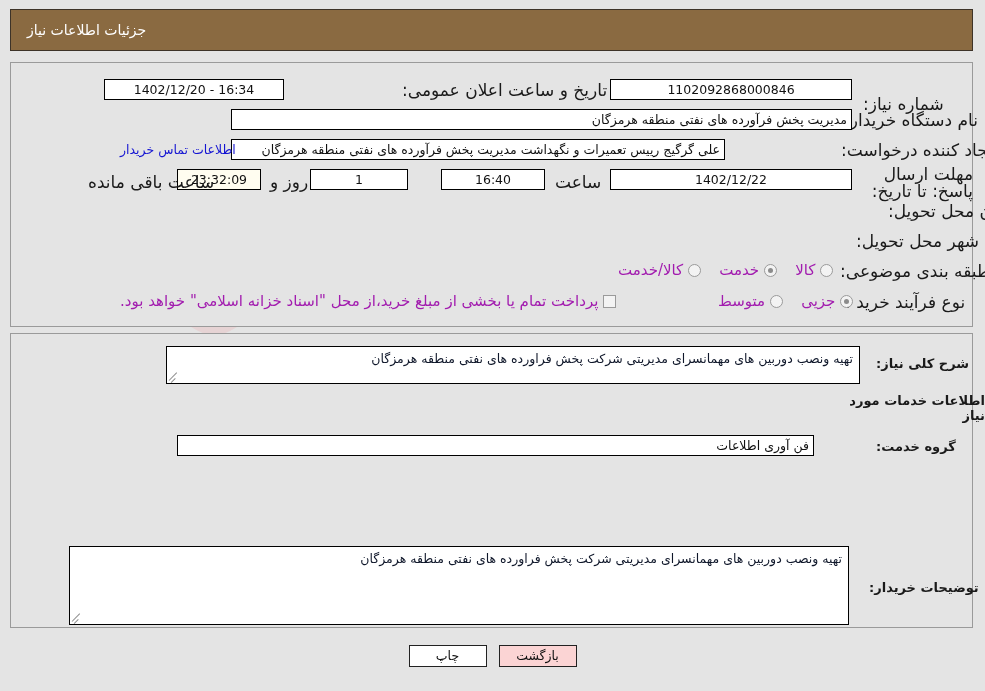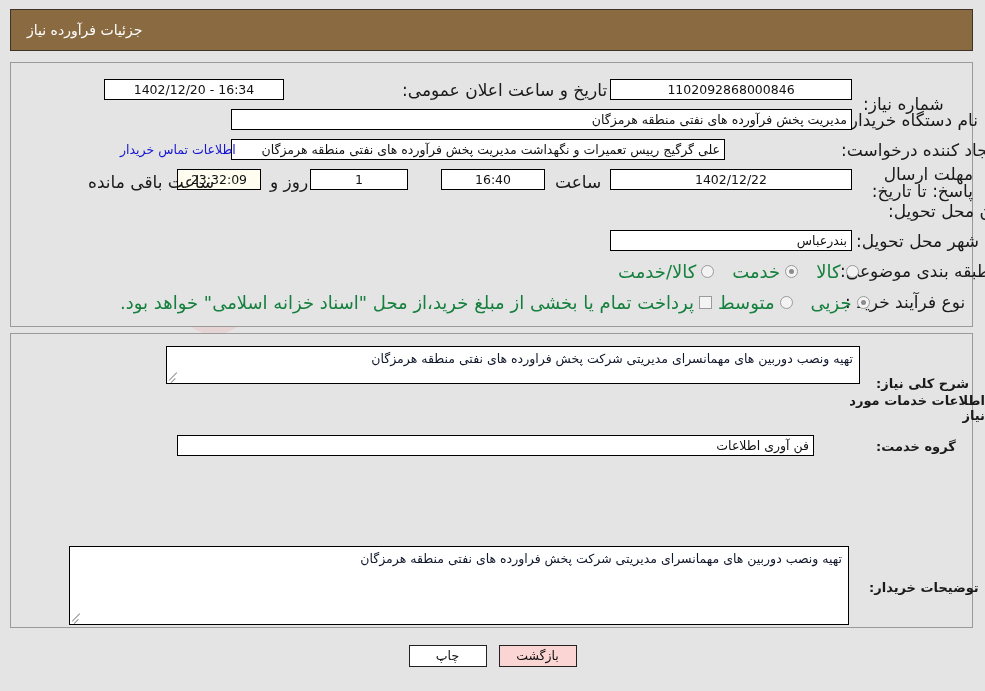--- a/index.html
+++ b/index.html
@@ -144,22 +144,22 @@
     height: 13px;
     border: 1px solid #9a9a9a;
     background: #f3f3f3;
     box-sizing: border-box;
     vertical-align: middle;
   }
   .opt {
     display: inline-flex;
     align-items: center;
     gap: 5px;
-    font-size: 18px;
-    color: #15803d;
+    font-size: 15px;
+    color: #a21caf;
     margin-left: 18px;
   }
 
   
   .ta {
     position: absolute;
     box-sizing: border-box;
     border: 1px solid #000;
     background: #fff;
     font-size: 12.5px;
@@ -249,21 +249,21 @@
 
   <div id="watermark">
     <svg class="wm-shield" viewBox="0 0 120 132">
       <path d="M60 4 L112 24 L112 70 Q112 108 60 128 Q8 108 8 70 L8 24 Z" fill="none" stroke="#e9c6c8" stroke-width="11"></path>
       <path d="M42 44 L64 44 L42 88 L64 88" fill="none" stroke="#e9c6c8" stroke-width="10"></path>
     </svg>
     <div class="wm-text"><span>AriaTender</span><span class="accent">.net</span></div>
   </div>
 
   <div id="titlebar">
-    <span class="title">جزئیات فرآورده نیاز</span>
+    <span class="title">جزئیات اطلاعات نیاز</span>
   </div>
 
   <div class="panel" id="panel-top"></div>
 
   <div class="row" style="left:863px; top:80px; z-index:2;margin-top:14px;">
     <span class="lbl">شماره نیاز:</span>
   </div>
   <div class="fld" style="position:absolute; left:610px; top:79px; width:242px; z-index:2;">1102092868000846</div>
 
   <div class="row" style="left:402px; top:80px; z-index:2;">
@@ -293,21 +293,20 @@
   <div class="fld cream" style="position:absolute; left:177px; top:169px; width:84px; z-index:2;">23:32:09</div>
   <span class="lbl" style="position:absolute; left:88px; top:172px; z-index:2;">ساعت باقی مانده</span>
 
   <div class="row" style="left:888px; top:201px; z-index:2;">
     <span class="lbl">استان محل تحویل:</span>
   </div>
 
   <div class="row" style="left:856px; top:231px; z-index:2;">
     <span class="lbl">شهر محل تحویل:</span>
   </div>
-  <div class="fld right" style="position:absolute; left:610px; top:230px; width:242px; z-index:2;">بندرعباس</div>
 
   <div class="row" style="left:840px; top:261px; z-index:2;">
     <span class="lbl">طبقه بندی موضوعی:</span>
   </div>
   <div class="row" style="left:600px; top:261px; z-index:2;">
     <span class="opt">
       <span class="radio"></span>
       <span>کالا</span>
     </span>
     <span class="opt">
@@ -335,21 +334,21 @@
   </div>
   <div class="row" style="left:120px; top:292px; z-index:2;">
     <span class="opt" style="margin-left:0;">
       <span class="checkbox"></span>
       <span>پرداخت تمام یا بخشی از مبلغ خرید،از محل "اسناد خزانه اسلامی" خواهد بود.</span>
     </span>
   </div>
 
   <div class="panel" id="panel-mid"></div>
 
-  <span class="lbl bold" style="position:absolute; left:876px; top:356px; z-index:2;margin-top:20px;">شرح کلی نیاز:</span>
+  <span class="lbl bold" style="position:absolute; left:876px; top:356px; z-index:2;">شرح کلی نیاز:</span>
   <div class="ta" style="left:166px; top:346px; width:694px; height:38px; z-index:2;">
     <span>تهیه ونصب دوربین های مهمانسرای مدیریتی شرکت پخش فراورده های نفتی منطقه هرمزگان</span>
     <span class="grip">
       <i style="width:11px; left:0; top:10px; transform:rotate(-45deg);"></i>
       <i style="width:6px; left:0; top:10px; transform:rotate(-45deg) translate(0,3px);"></i>
     </span>
   </div>
 
   <span class="lbl bold" style="position:absolute; left:823px; top:393px; z-index:2;">اطلاعات خدمات مورد نیاز</span>
 

